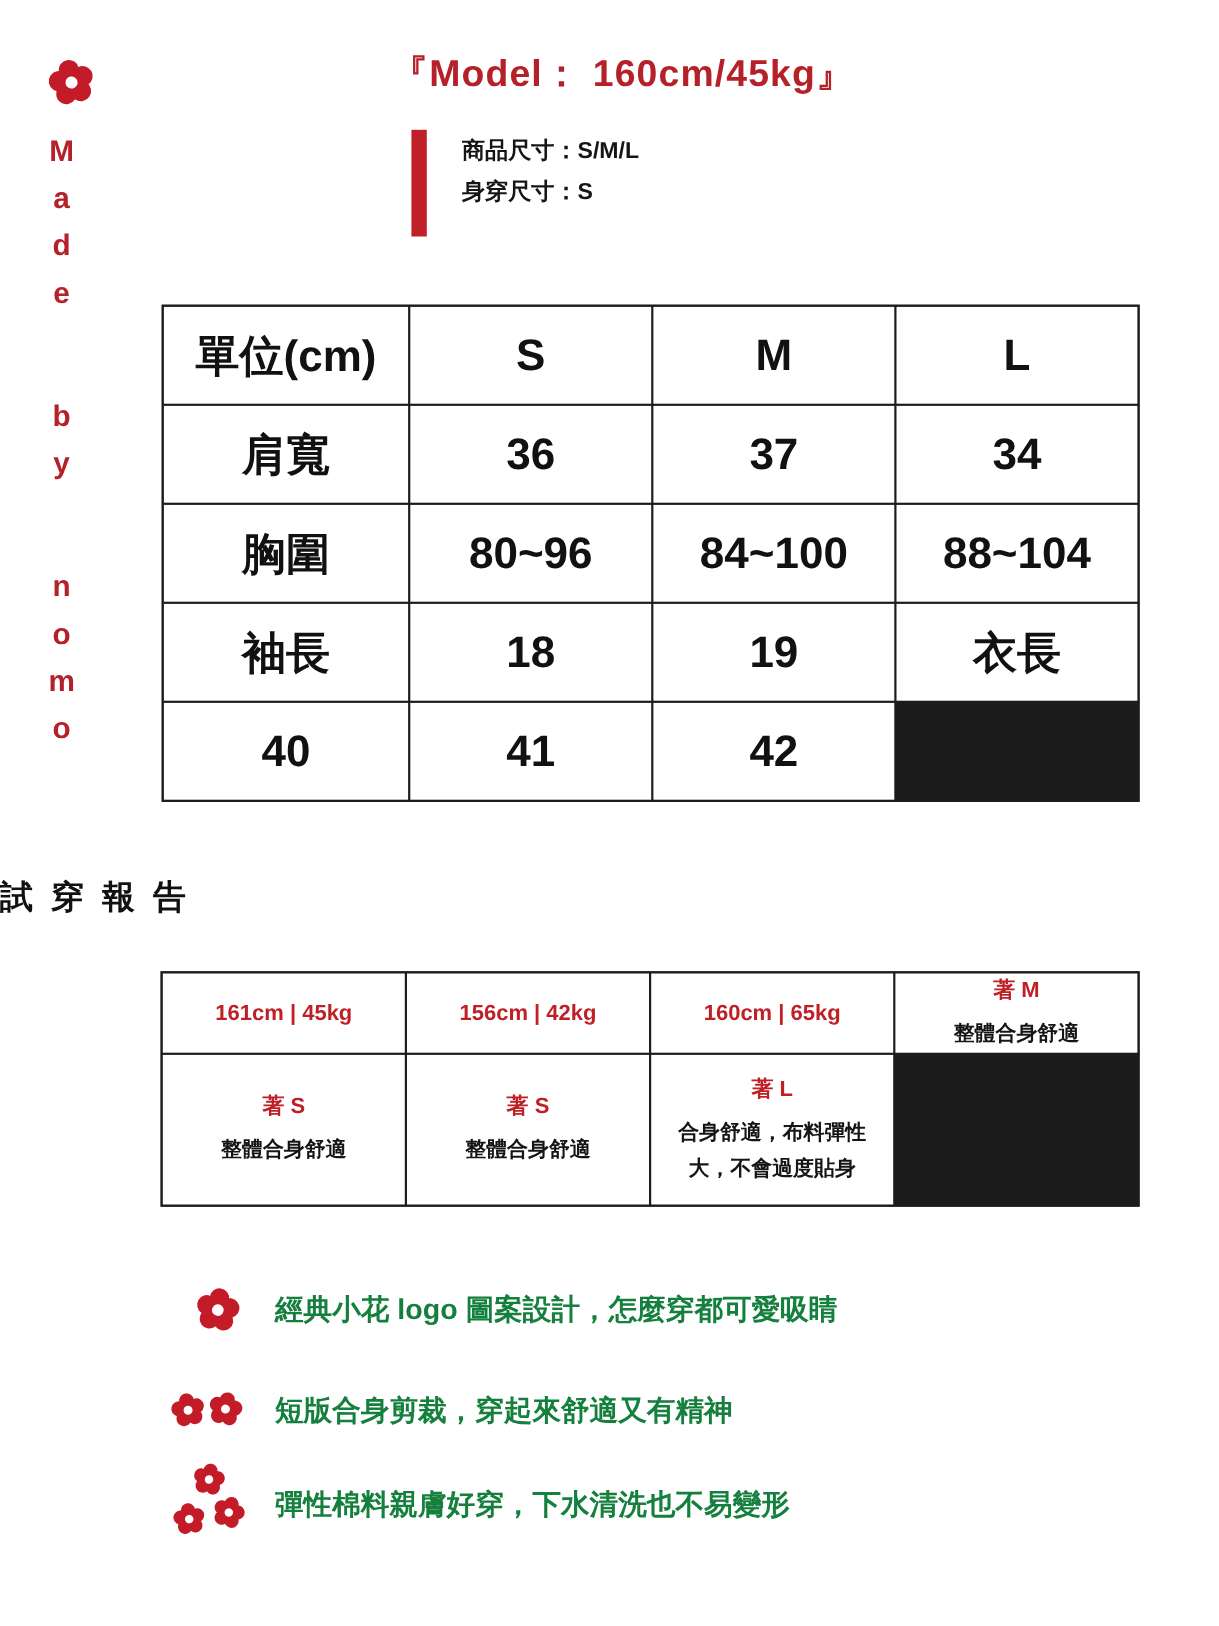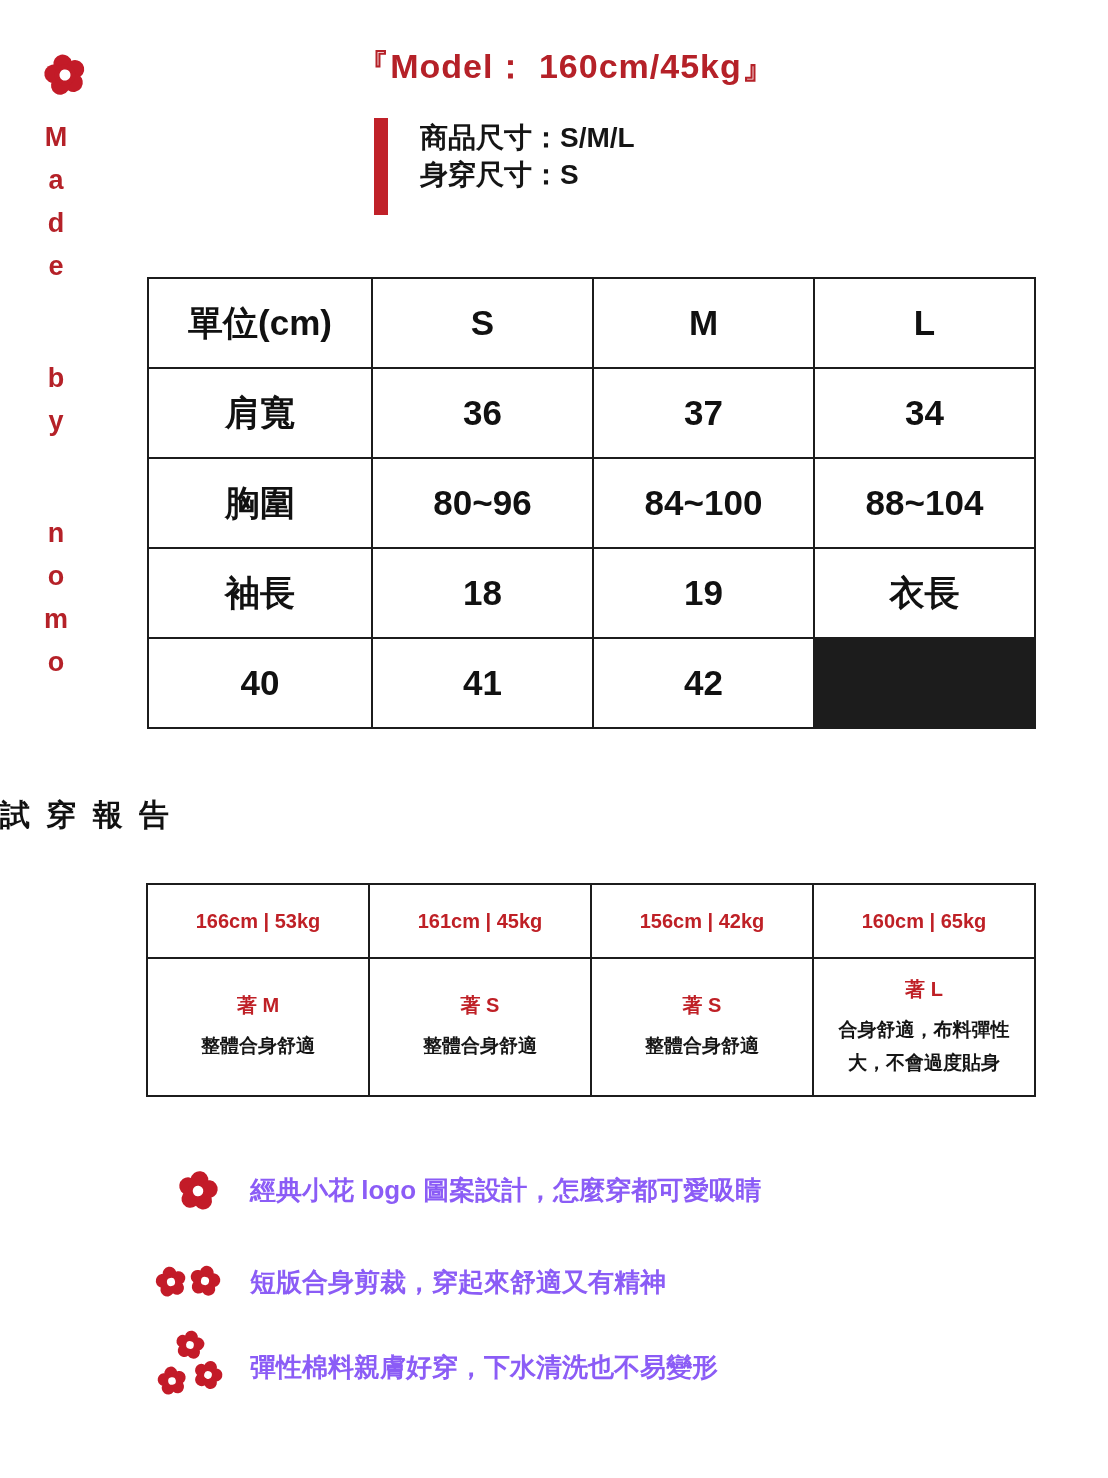--- a/index.html
+++ b/index.html
@@ -26,32 +26,32 @@
   .page-title {
     position:absolute; left:0; right:0; top:44px;
     text-align:center; color:#b52128;
     font-size:34px; font-weight:bold; letter-spacing:1px;margin-left:24px;
   }
 
   
   .product-info { position:absolute; left:374px; top:118px; display:flex; }
   .red-bar { width:14px; height:97px; background:#c02129; }
   .info-lines { margin-left:32px; padding-top:1px; }
-  .info-line { font-size:28px; font-weight:bold; color:#151515; line-height:37px; white-space:pre; }
+  .info-line { font-size:21px; font-weight:bold; color:#151515; line-height:37px; white-space:pre; }
 
   
   .size-table {
     position:absolute; left:147px; top:277px; width:889px;
     background:#1c1c1c; border:2px solid #1c1c1c;
     display:grid; grid-template-columns:222px 1fr 1fr 1fr;
     grid-auto-rows:88px; gap:2px;
   }
   .size-table .cell {
     background:#ffffff; display:flex; align-items:center; justify-content:center;
-    font-size:35px; font-weight:bold; color:#111111;
+    font-size:40px; font-weight:bold; color:#111111;
   }
 
   
   .fit-heading {
     position:absolute; left:0; right:0; top:795px;
     text-align:left; color:#111111;
     font-size:30px; font-weight:bold; letter-spacing:4px;
   }
   .fit-table {
     position:absolute; left:146px; top:883px; width:890px;
@@ -63,21 +63,21 @@
     background:#ffffff; display:flex; flex-direction:column;
     align-items:center; justify-content:center; text-align:center;
   }
   .fit-stats { color:#bf2026; font-size:20px; font-weight:bold; white-space:pre; }
   .fit-wears { color:#bf2026; font-size:20px; font-weight:bold; margin-bottom:10px; }
   .fit-comment { color:#151515; font-size:19px; font-weight:bold; line-height:33px; padding:0 8px; }
 
   
   .feature { position:absolute; left:150px; display:flex; align-items:center; }
   .icon-box { position:relative; width:100px; flex:0 0 100px; }
-  .feature-text { color:#8b5cf6; font-size:26px; font-weight:bold; white-space:pre; }
+  .feature-text { color:#15803d; font-size:26px; font-weight:bold; white-space:pre; }
   .f1 { top:1162px; height:56px; }
   .f1 .icon-box { height:56px; }
   .f2 { top:1254px; height:56px; }
   .f2 .icon-box { height:56px; }
   .f3 { top:1329px; height:76px; }
   .f3 .icon-box { height:76px; }
   .fl { position:absolute; }
 </style>
 </head>
 <body>
@@ -137,23 +137,20 @@
     <div class="cell">衣長</div>
     <div class="cell">40</div>
     <div class="cell">41</div>
     <div class="cell">42</div>
   </div>
 
   <div class="fit-heading">試 穿 報 告</div>
 
   <div class="fit-table">
     <div class="cell">
-        <span class="fit-stats">166cm | 53kg</span>
-      </div>
-    <div class="cell">
         <span class="fit-stats">161cm | 45kg</span>
       </div>
     <div class="cell">
         <span class="fit-stats">156cm | 42kg</span>
       </div>
     <div class="cell">
         <span class="fit-stats">160cm | 65kg</span>
       </div>
 
     <div class="cell">

